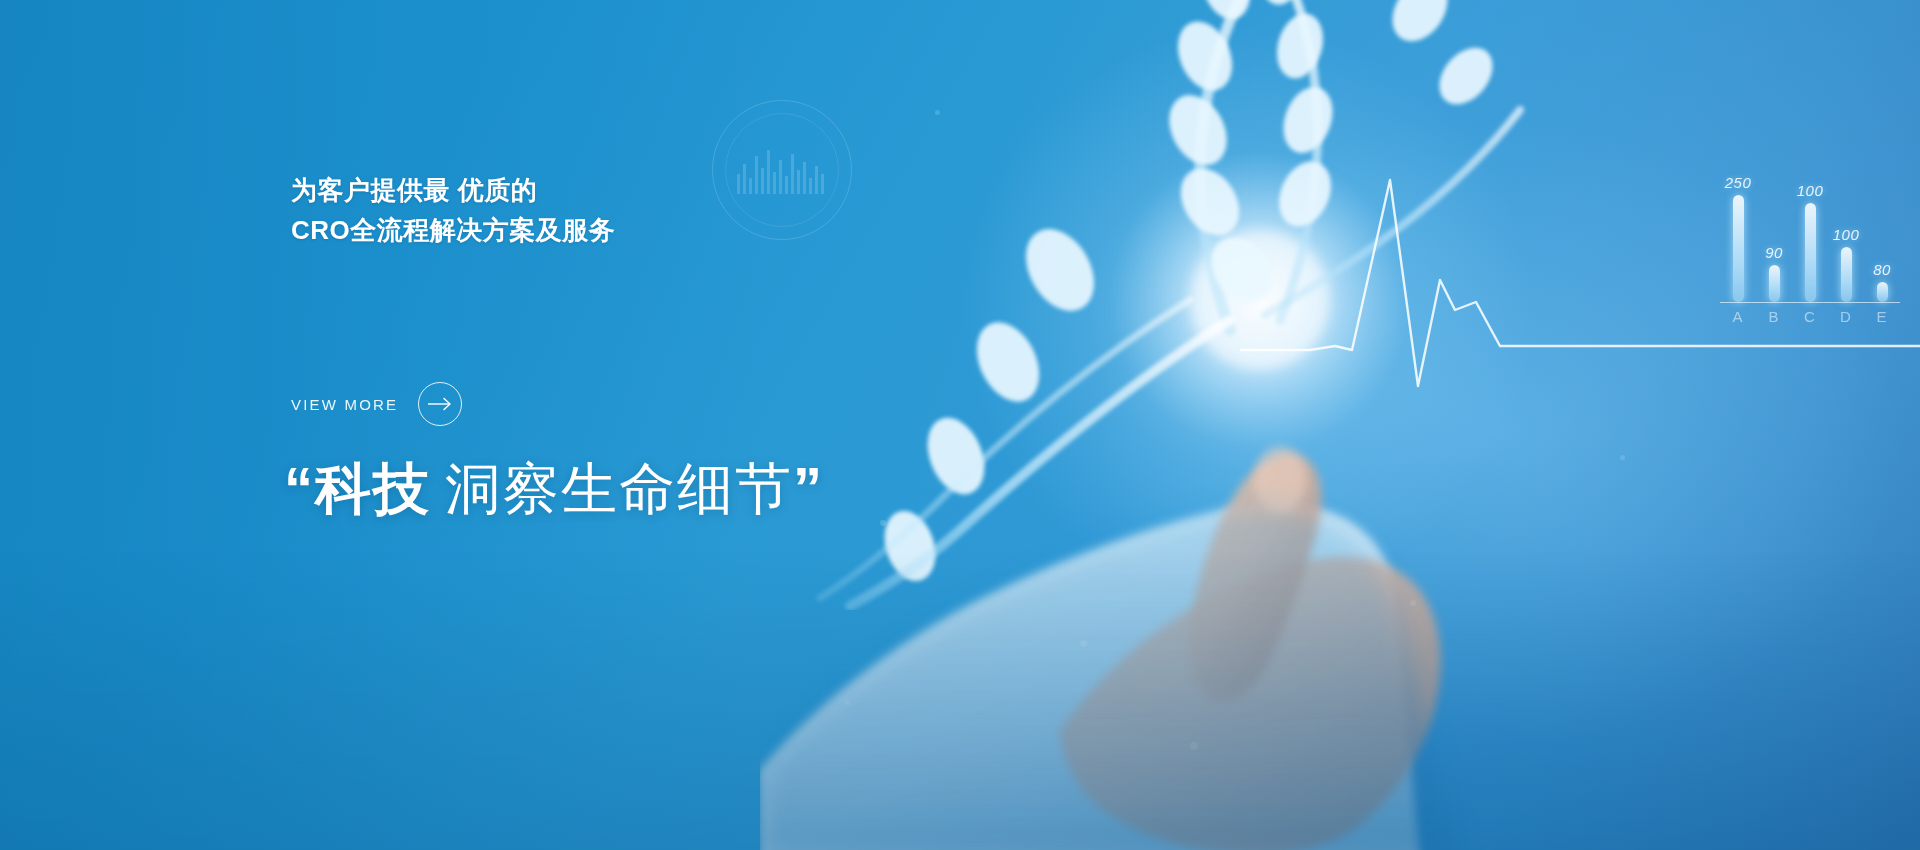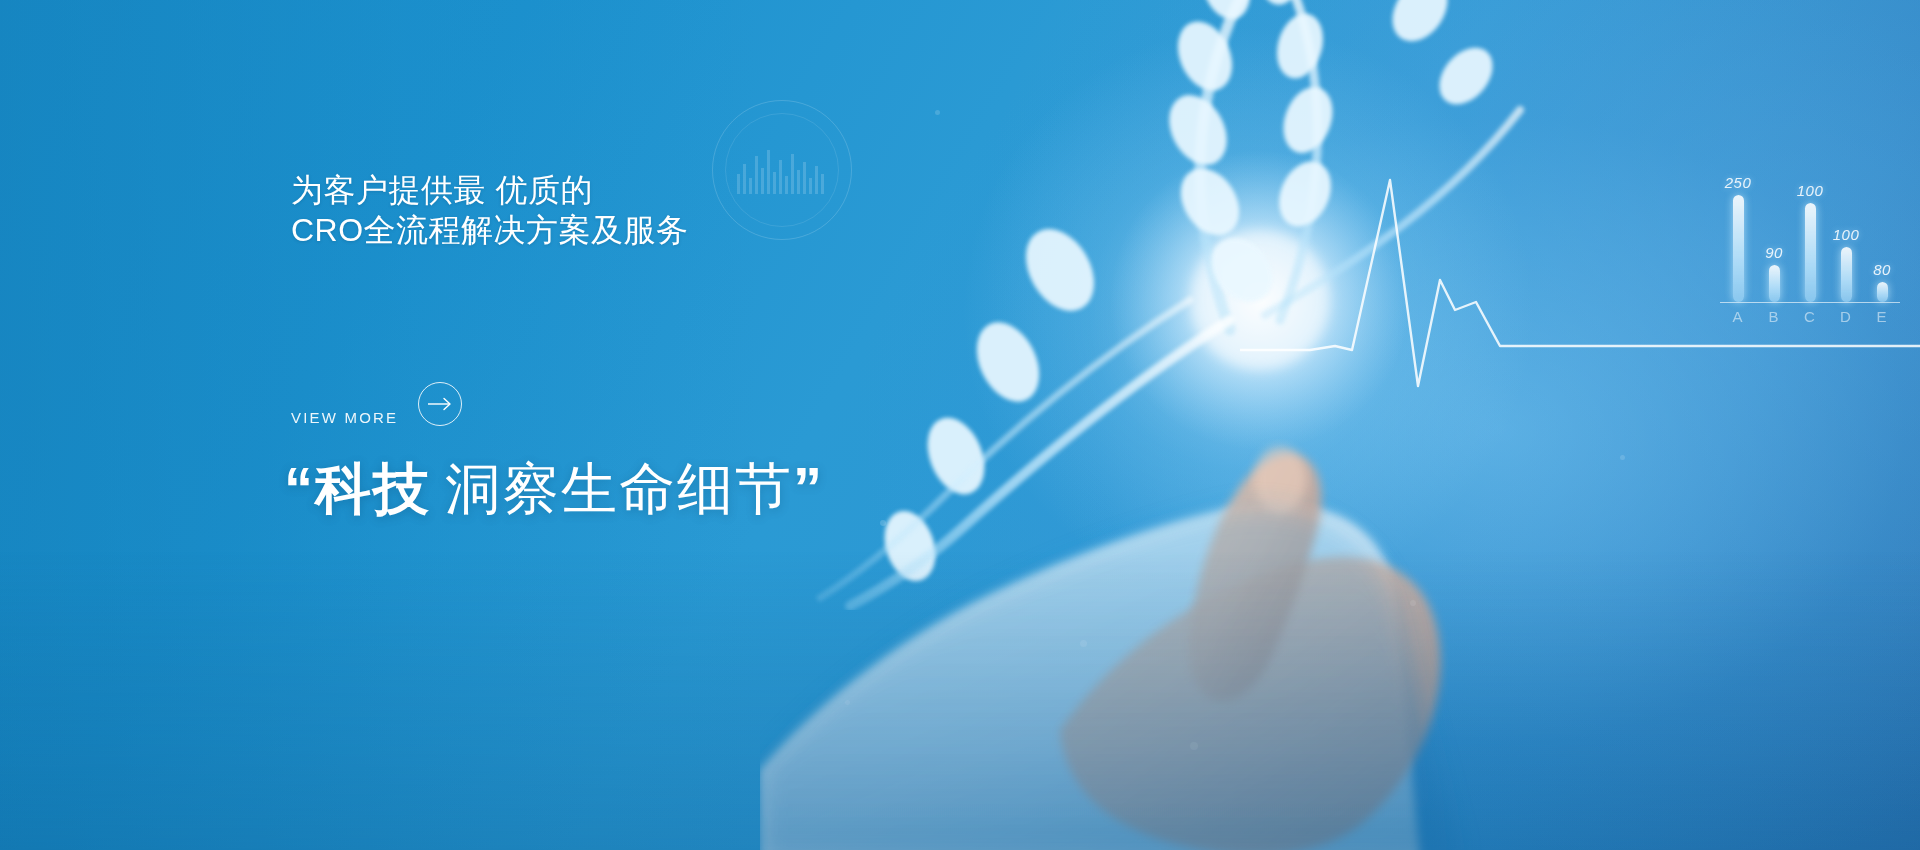--- a/index.html
+++ b/index.html
@@ -84,35 +84,35 @@
   }
   .chart-cats span{
     width:30px; text-align:center; font-size:15px; letter-spacing:1px;
     color:rgba(255,255,255,0.55);
   }
 
   
   .content{ position:absolute; left:291px; top:0; width:760px; height:850px; z-index:20; }
 
   .sub-line{
-    color:#ffffff; font-size:32px; line-height:40px; font-weight:400;
+    color:#ffffff; font-size:26px; line-height:40px; font-weight:700;
     letter-spacing:.5px; text-shadow:0 1px 3px rgba(10,70,110,.25);
   }
   .sub-block{ position:absolute; top:170px; left:0; }
 
   .headline{
     position:absolute; top:274px; left:-3px;
     color:#ffffff; font-size:58px; font-weight:400; letter-spacing:2px;
     white-space:nowrap; text-shadow:0 2px 8px rgba(10,70,110,.25);
   }
   .headline .dot{ padding:0 16px; font-size:44px; vertical-align:3px; }
 
   .viewmore{
     position:absolute; top:382px; left:0;
-    display:flex; align-items:flex-end; gap:20px; cursor:pointer;
+    display:flex; align-items:center; gap:20px; cursor:pointer;
   }
   .viewmore-label{
     color:rgba(255,255,255,0.92); font-size:15px; letter-spacing:2.2px; font-weight:400;
   }
   .viewmore-circle{
     width:44px; height:44px; border-radius:50%;
     border:1px solid rgba(255,255,255,0.85);
     display:flex; align-items:center; justify-content:center;
   }
 

